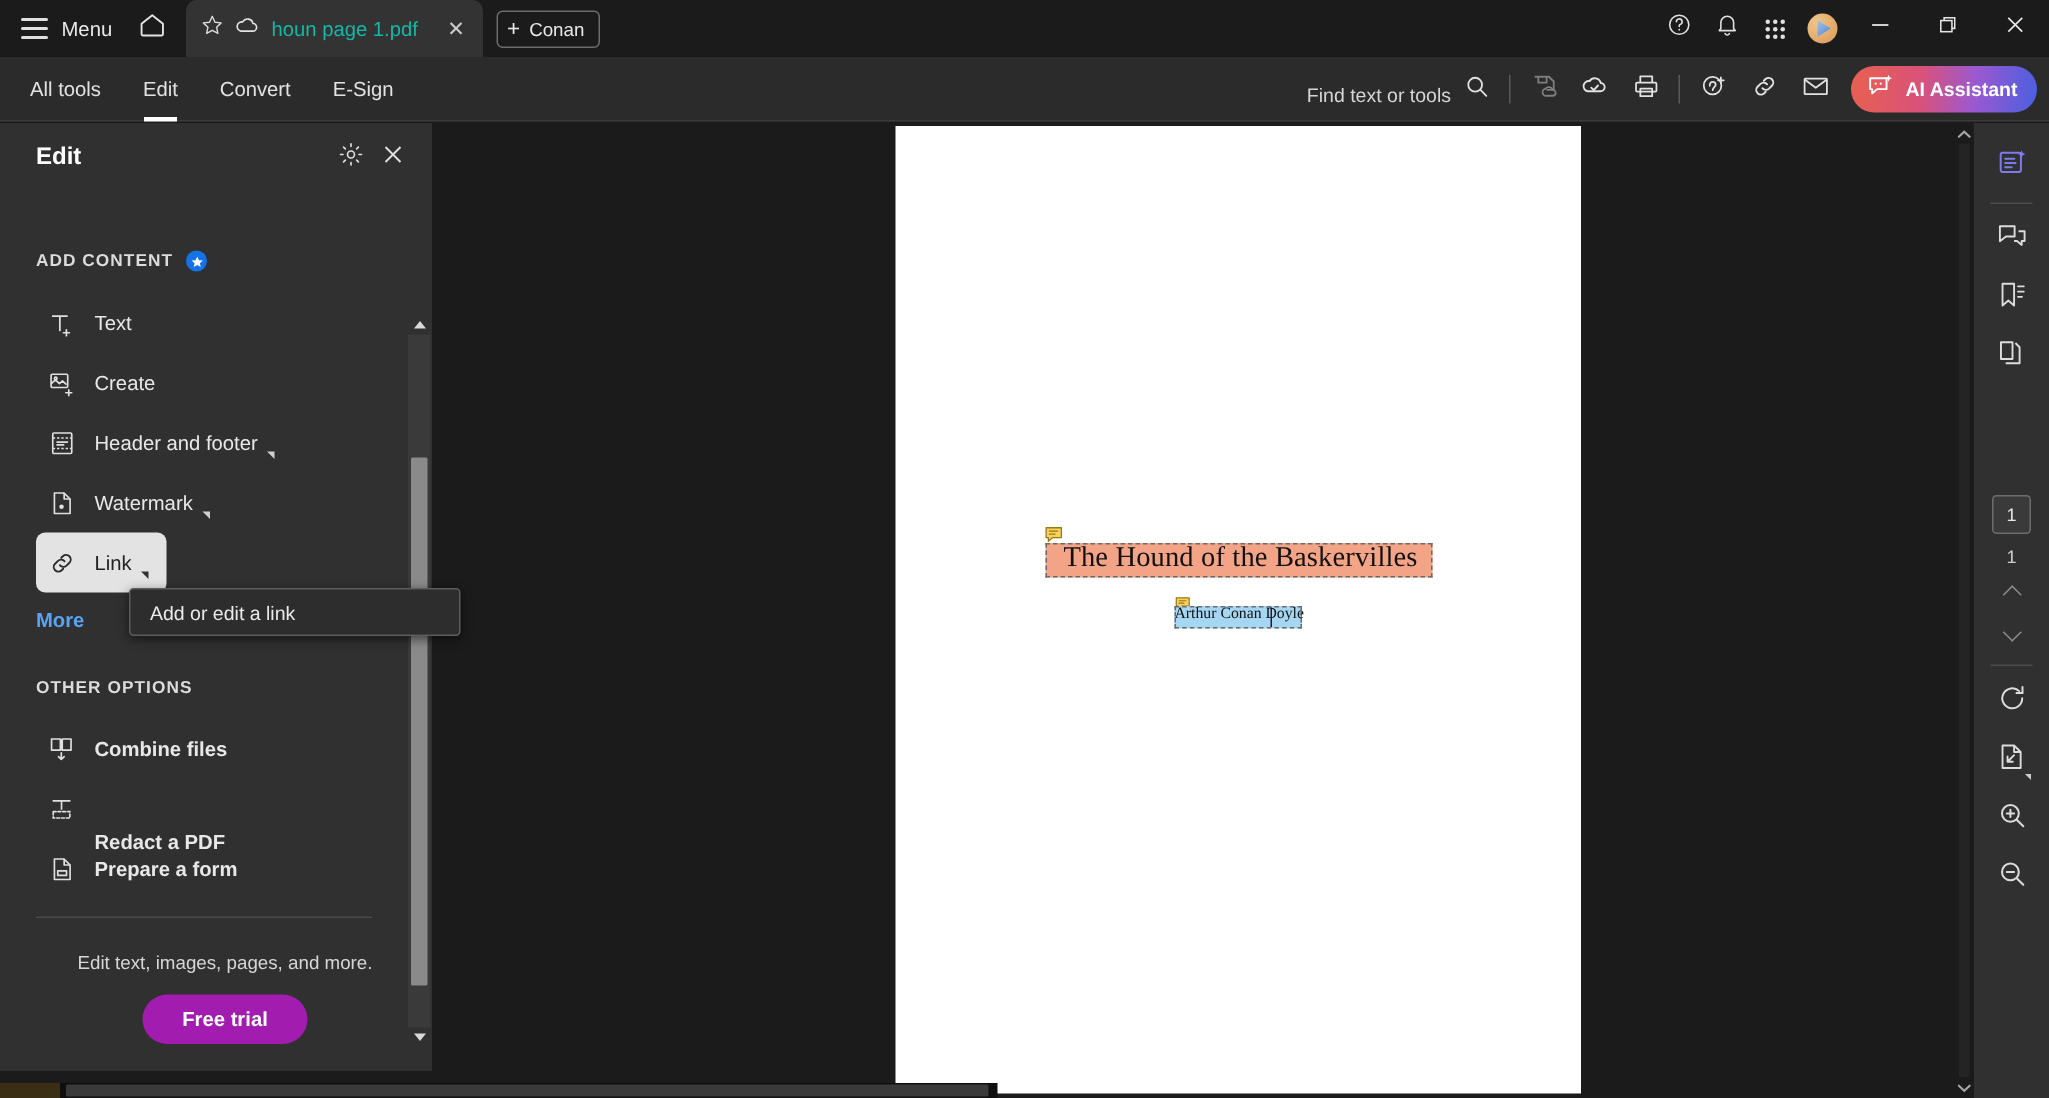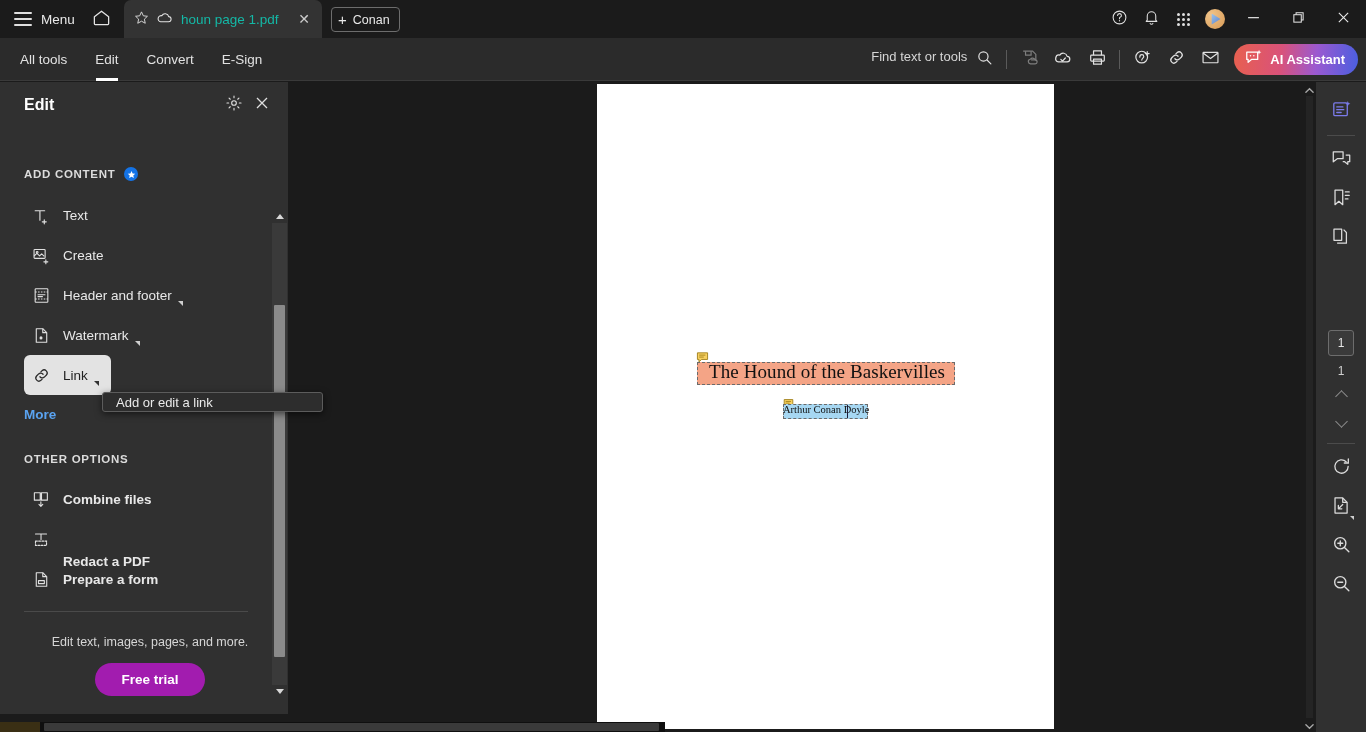--- a/index.html
+++ b/index.html
@@ -66,21 +66,21 @@
     border-bottom:1px solid #3a3a3a;
   }
   .mb-item { font-size:13.5px; color:#e2e2e2; margin-left:0; padding:16px 14px; height:43px;
              display:flex; align-items:center; cursor:pointer; position:relative; }
   .mb-item:first-child { margin-left:6px; }
   .mb-item.active::after {
     content:""; position:absolute; bottom:0; left:50%; transform:translateX(-50%);
     width:22px; height:2.5px; background:#fff;
   }
   .mb-right { position:absolute; right:8px; top:0; height:43px; display:flex; align-items:center; }
-  .find-wrap { display:flex; align-items:flex-start; cursor:pointer; margin-right:8px; }
+  .find-wrap { display:flex; align-items:flex-end; cursor:pointer; margin-right:8px; }
   .find-wrap .lbl { font-size:13px; color:#d6d6d6; margin-right:9px; }
   .tb-ic { width:34px; height:43px; display:flex; align-items:center; justify-content:center; cursor:pointer; }
   .vdiv { width:1px; height:19px; background:#5a5a5a; margin:0 5px; }
   .ai-btn {
     height:31px; border-radius:16px; display:flex; align-items:center;
     padding:0 13px 0 10px; margin-left:7px; cursor:pointer;
     background: linear-gradient(95deg,#e8604f 0%,#d9527a 38%,#9b59d0 66%,#4a5fe0 100%);
   }
   .ai-btn .lbl { font-size:13px; font-weight:bold; color:#fff; margin-left:7px; white-space:nowrap; }
 
@@ -128,21 +128,21 @@
   
   .lp-scroll { position:absolute; left:272px; top:128px; width:15px; height:488px; background:#303030; }
   .lp-scroll .arr { width:15px; height:13px; display:flex; align-items:center; justify-content:center; cursor:pointer; }
   .lp-scroll .track { position:absolute; left:0; top:13px; width:15px; height:462px; background:#3a3a3a; }
   .lp-scroll .thumb { position:absolute; left:2px; top:95px; width:11px; height:352px; background:#8a8a8a; border-radius:1px; cursor:pointer; }
   .tri-up { width:0;height:0;border-left:4px solid transparent;border-right:4px solid transparent;border-bottom:5px solid #d8d8d8; }
   .tri-dn { width:0;height:0;border-left:4px solid transparent;border-right:4px solid transparent;border-top:5px solid #d8d8d8; }
 
   
   .tooltip {
-    position:absolute; left:102px; top:392px; width:221px; height:20px;
+    position:absolute; left:86px; top:392px; width:221px; height:32px;
     background:#2d2d2d; border:1px solid #5c5c5c; border-radius:3px;
     display:flex; align-items:center; padding-left:13px;
     font-size:13px; color:#eaeaea; z-index:60;
     box-shadow:0 2px 7px rgba(0,0,0,.55);
   }
 
   
   .vtools {
     position:absolute; left:301px; top:92px; width:38px; height:258px;
     background:#2b2b2b; border-radius:5px; padding-top:4px;

